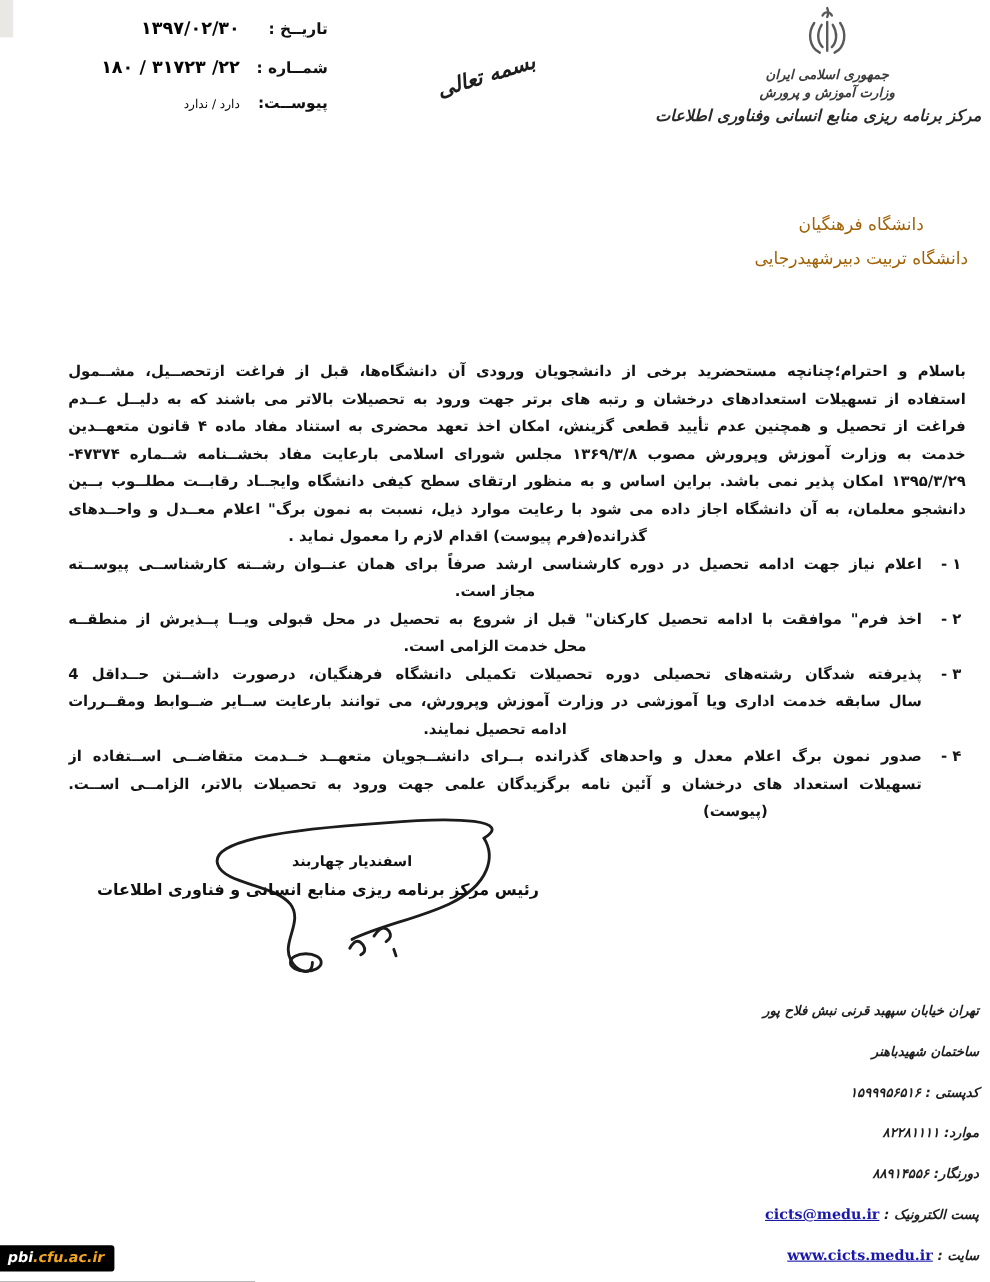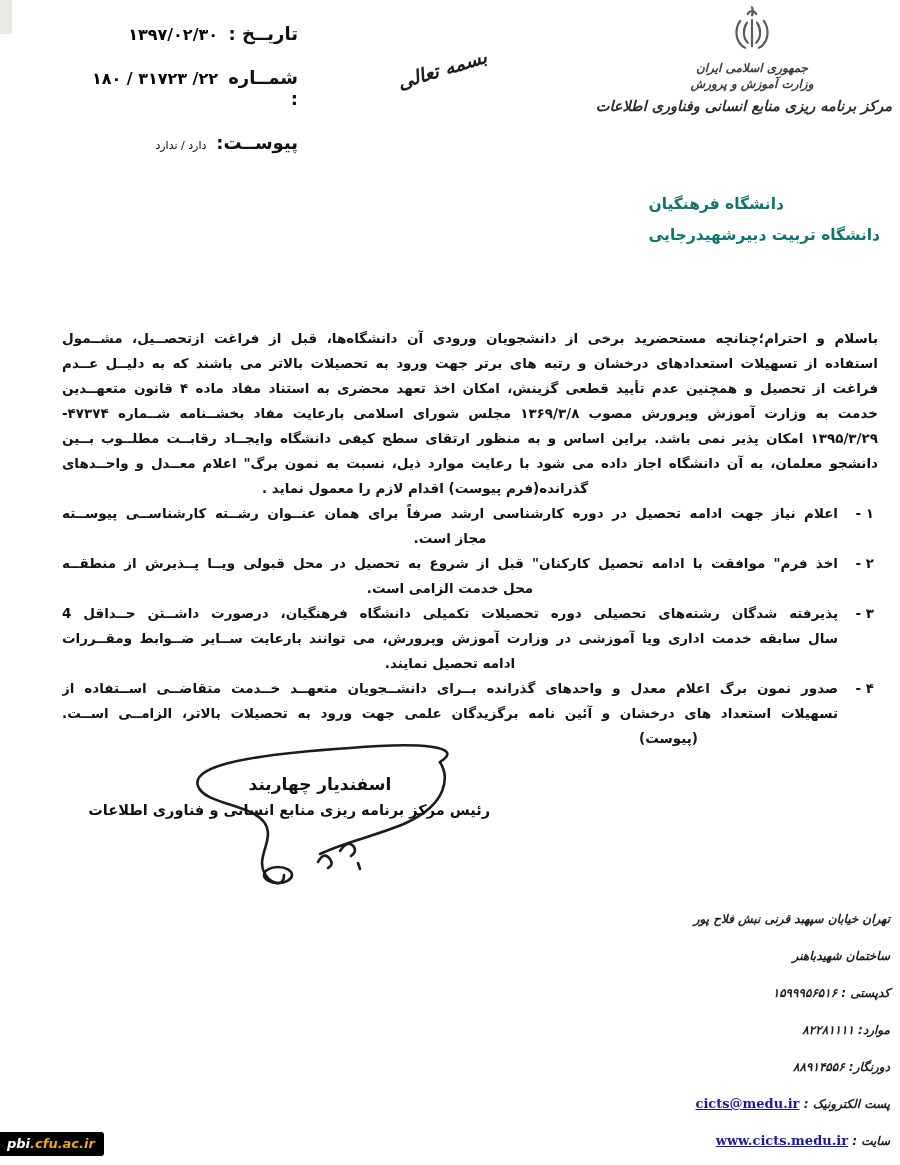--- a/index.html
+++ b/index.html
@@ -5,59 +5,59 @@
   html,body{margin:0;padding:0;background:#888;}
   .page{
     position:relative;width:900px;height:1165px;margin:0 auto;background:#ffffff;
     font-family:"DejaVu Sans",sans-serif;direction:rtl;color:#161616;overflow:hidden;
   }
   .scan-artifact{position:absolute;left:0;top:0;width:12px;height:34px;background:#e9e8e5;}
 
   
   .meta{position:absolute;left:58px;top:16px;width:240px;direction:rtl;}
   .meta-row{display:flex;align-items:baseline;gap:10px;margin-bottom:16px;}
-  .meta-label{flex:0 0 70px;font-size:18px;font-weight:bold;color:#111;margin-top:7px;}
+  .meta-label{flex:0 0 70px;font-size:14px;font-weight:bold;color:#111;}
   .meta-value{font-size:16px;font-weight:bold;letter-spacing:.5px;color:#050505;}
   .meta-value.small{font-size:11px;font-weight:normal;letter-spacing:0;}
   .ltr{direction:ltr;unicode-bidi:bidi-override;display:inline-block;}
 
   
   .besmeleh{
     position:absolute;left:382px;top:58px;width:120px;text-align:center;
     font-size:19px;font-weight:bold;font-style:italic;transform:rotate(-17deg);color:#1d1d1d;
   }
 
   
   .letterhead{position:absolute;right:8px;top:4px;width:280px;text-align:center;color:#3b3b3b;}
   .letterhead svg{display:block;margin:0 auto 2px auto;}
   .org1,.org2{font-size:12px;font-weight:bold;font-style:italic;line-height:16px;}
   .org3{font-size:14.5px;font-weight:bold;font-style:italic;margin-top:6px;color:#2a2a2a;white-space:nowrap;}
 
   
-  .recipients{position:absolute;right:20px;top:189px;text-align:left;
-    font-size:15.5px;font-weight:bold;line-height:31px;color:#0f766e;}
+  .recipients{position:absolute;right:20px;top:189px;text-align:center;
+    font-size:15.5px;font-weight:normal;line-height:31px;color:#a16207;}
 
   
   .body{position:absolute;left:62px;right:22px;top:288px;font-size:13.5px;font-weight:bold;color:#141414;margin-top:38px;}
   .bline{height:25px;line-height:25px;white-space:nowrap;overflow:hidden;
     text-align:justify;text-align-last:justify;}
   .bline.tr-left{text-align:left;text-align-last:left;padding-left:200px;}
   .item{display:flex;}
   .inum{flex:0 0 36px;text-align:right;padding-right:4px;line-height:25px;
     direction:rtl;unicode-bidi:bidi-override;font-weight:bold;}
   .itext{flex:1;min-width:0;}
   .iline{height:25px;line-height:25px;white-space:nowrap;overflow:hidden;
     text-align:justify;text-align-last:justify;}
   .iline.trail{text-align:center;text-align-last:center;}
   .iline.tr-right{text-align:right;text-align-last:right;padding-right:140px;}
 
   
   .sig-svg{position:absolute;left:168px;top:742px;}
   .sig-text{position:absolute;left:150px;top:771px;width:340px;text-align:center;z-index:2;}
-  .sig-name{font-size:17px;font-weight:bold;line-height:26px;color:#101010;}
+  .sig-name{font-size:13px;font-weight:bold;line-height:26px;color:#101010;}
   .sig-title{font-size:14.5px;font-weight:bold;line-height:26px;white-space:nowrap;color:#101010;}
 
   
   .footer{position:absolute;right:10px;top:908px;text-align:right;}
   .f-row{margin-bottom:15px;height:22px;line-height:22px;font-size:12px;font-weight:bold;
     font-style:italic;color:#1d1d1d;}
   .f-link{font-family:"DejaVu Serif",serif;font-style:normal;font-size:13px;font-weight:bold;
     text-decoration:underline;color:#1a18a8;direction:ltr;unicode-bidi:embed;}
 
   

